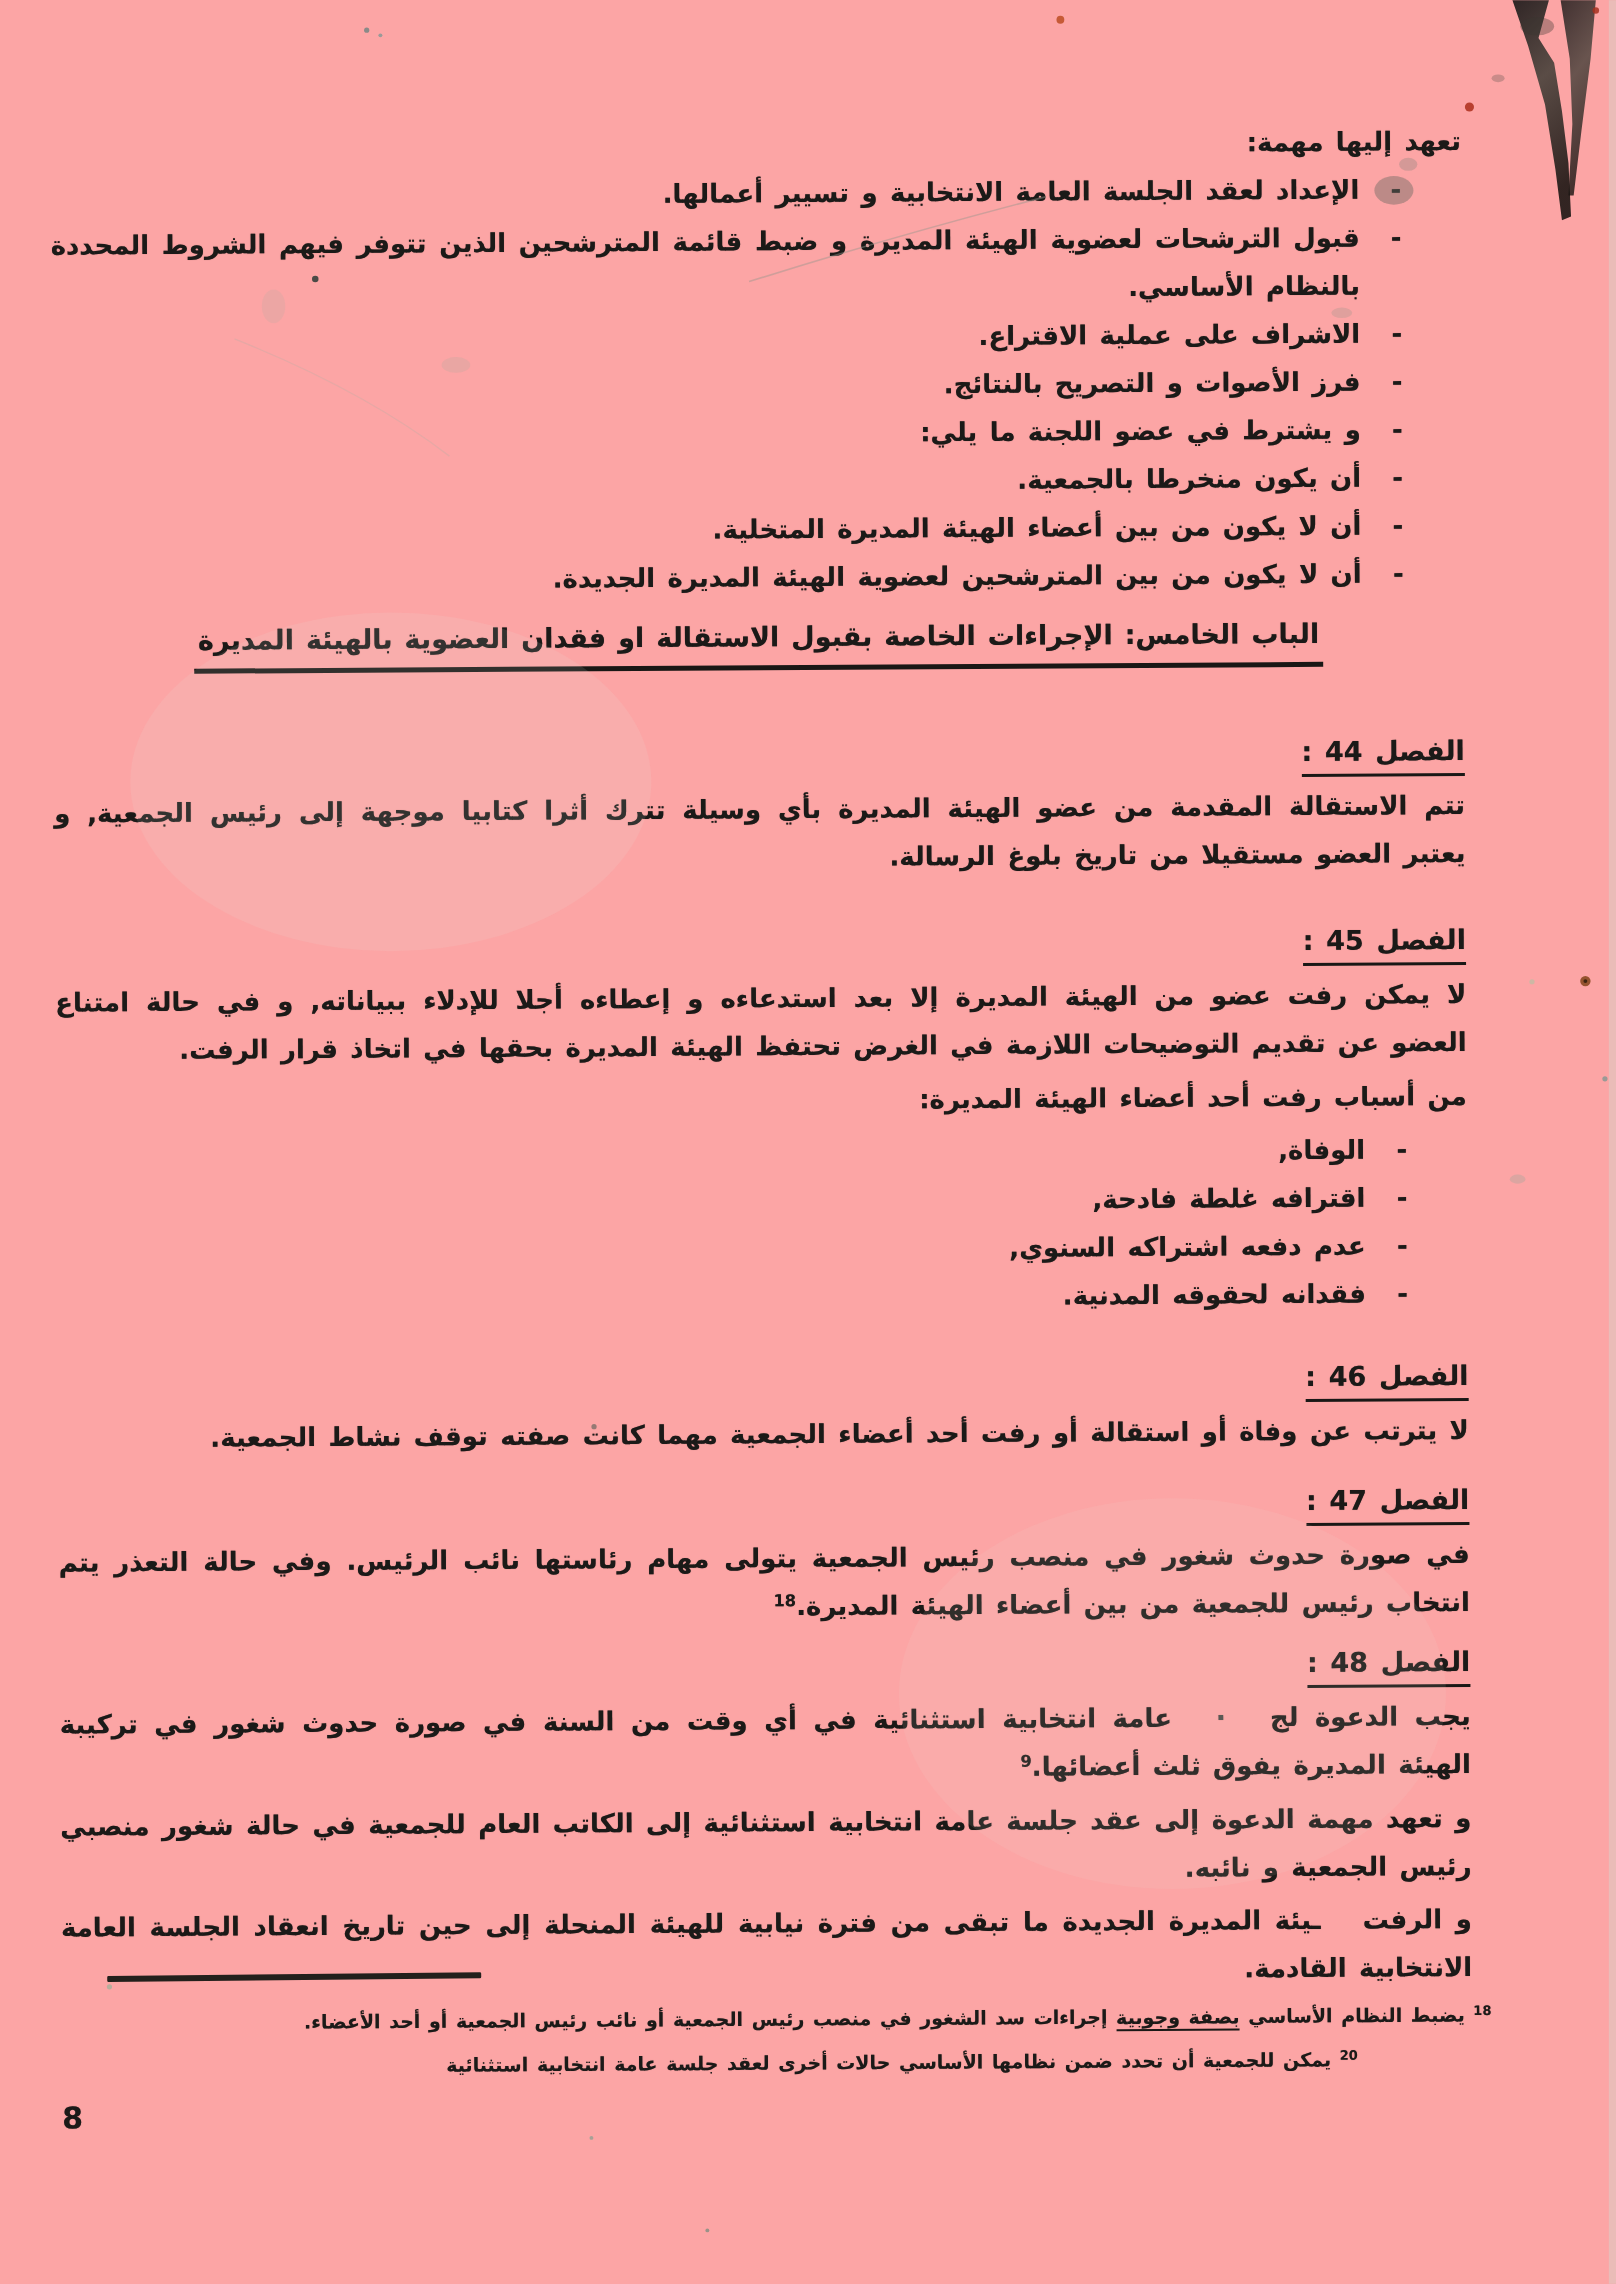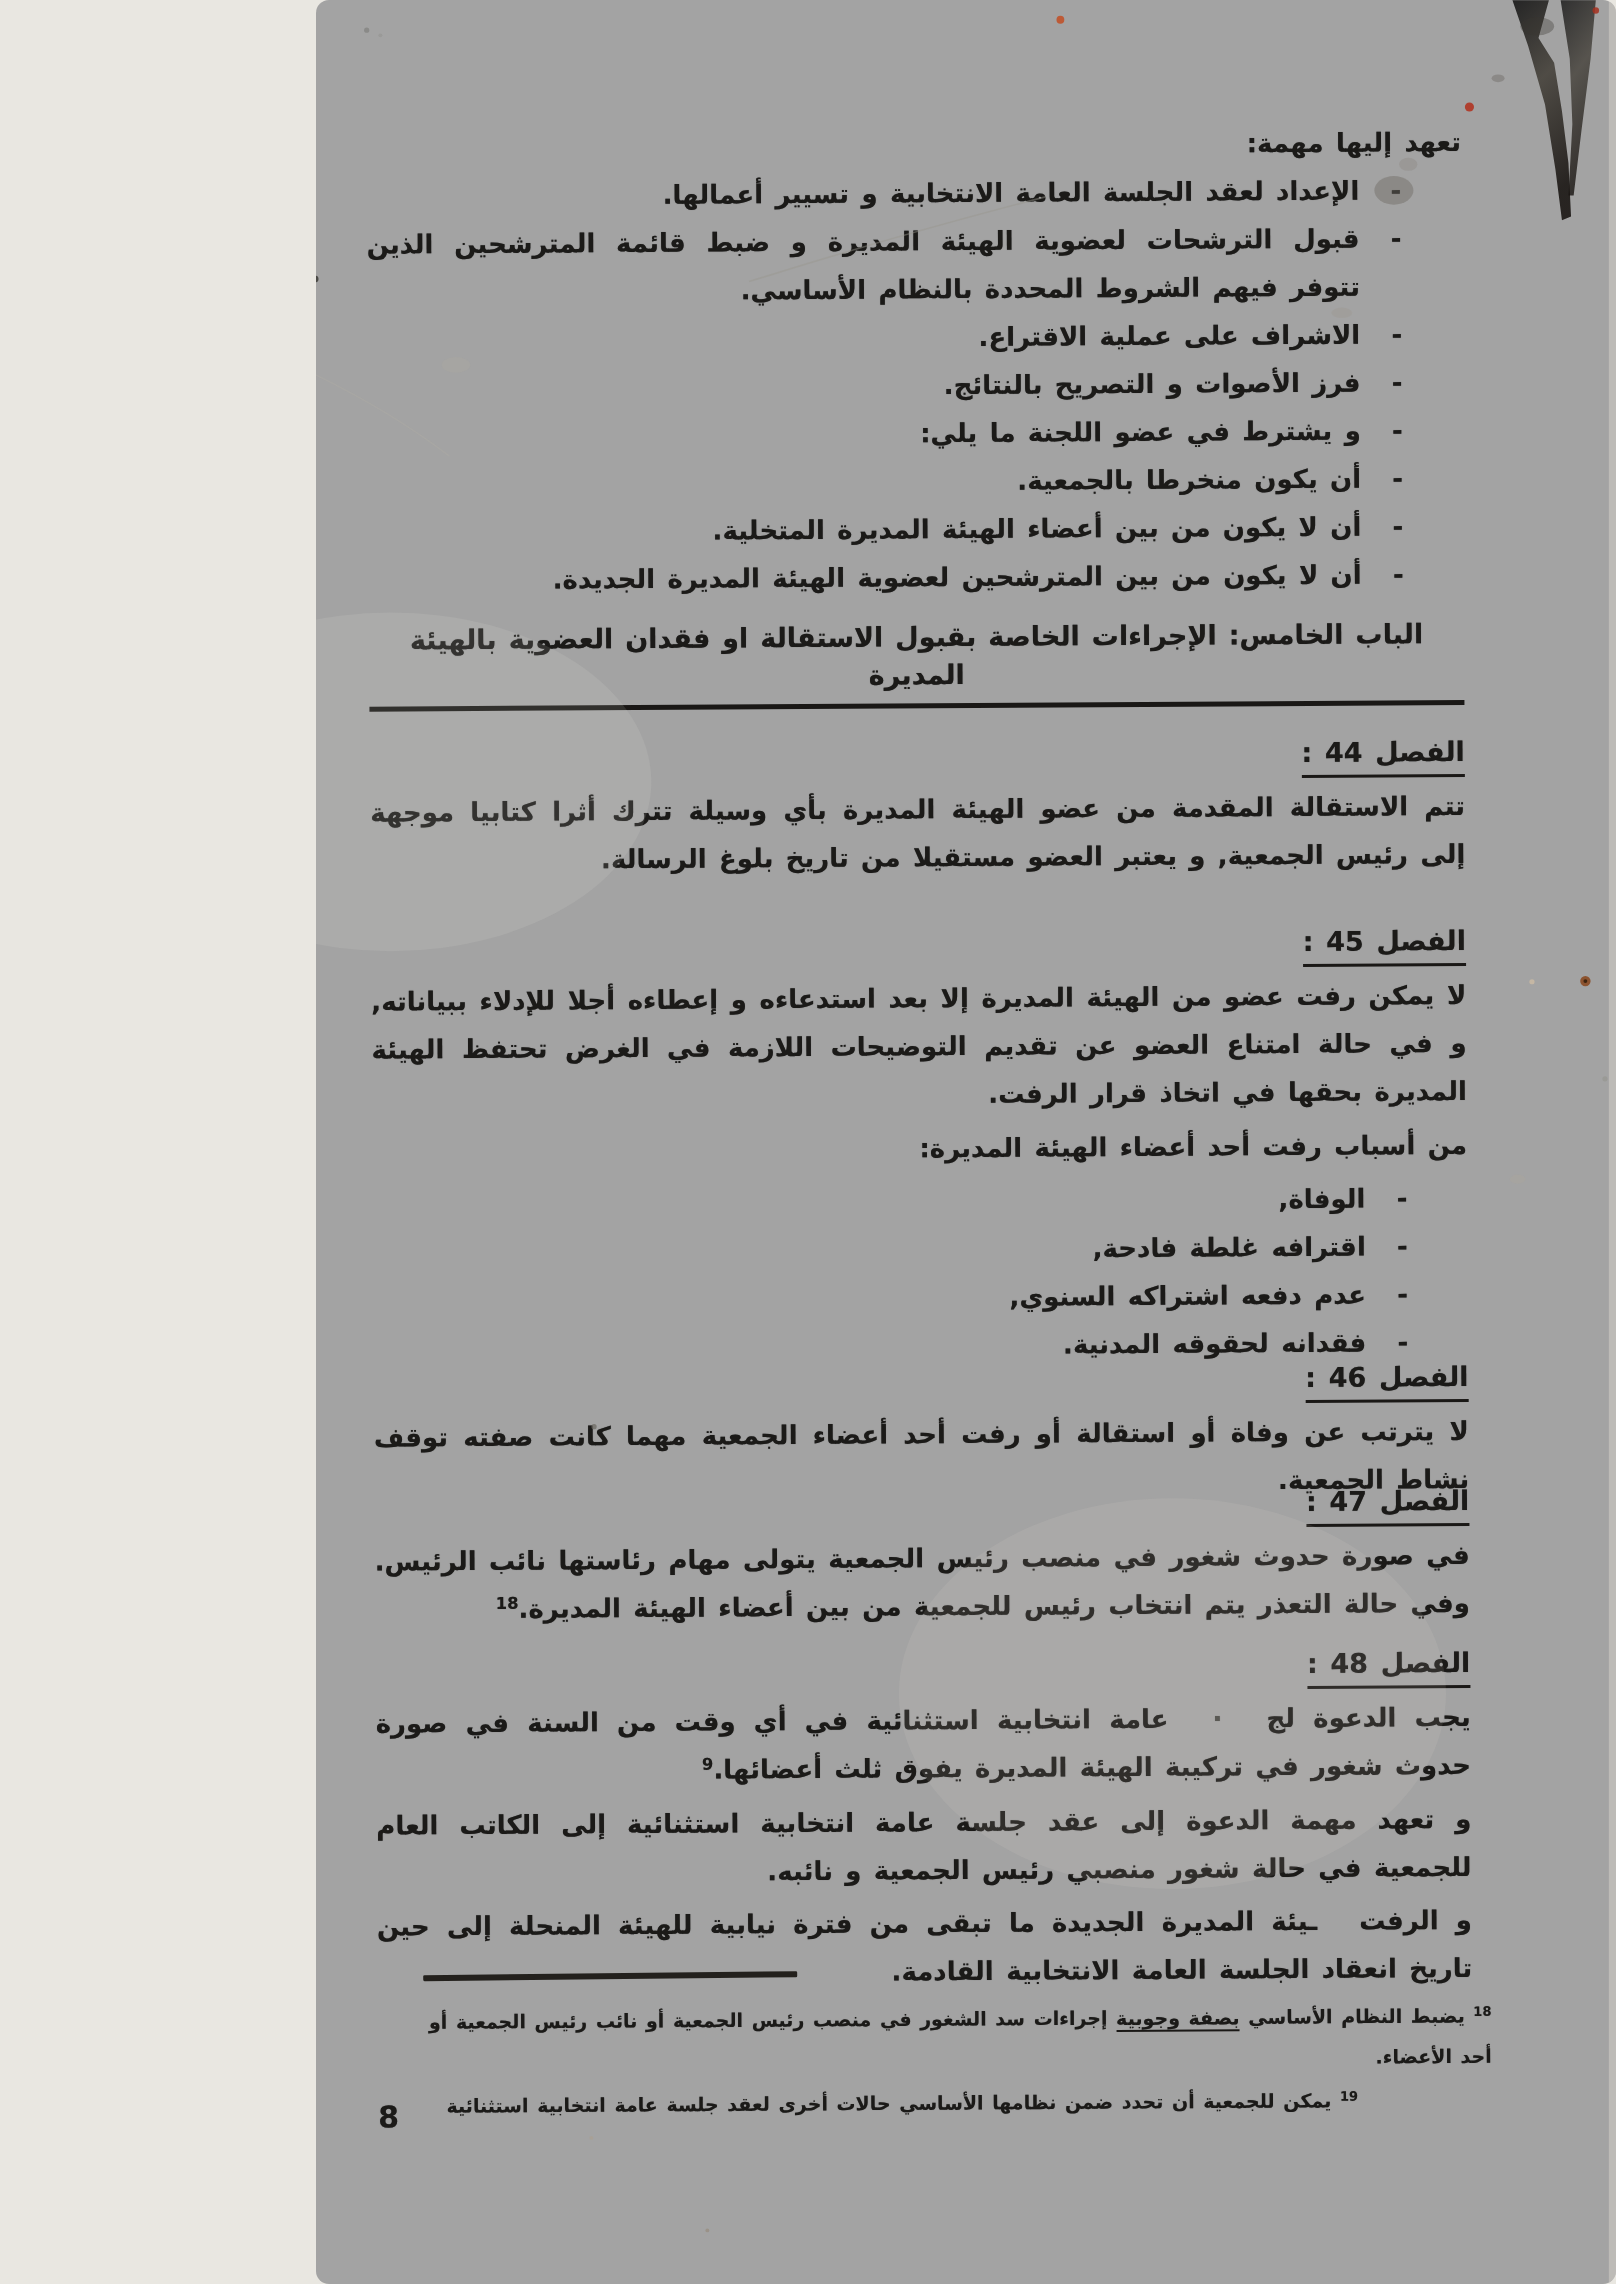--- a/index.html
+++ b/index.html
@@ -1,24 +1,23 @@
 <!DOCTYPE html>
 <html lang="ar" dir="rtl" style="font-size:10.4px"><head>
 <meta charset="utf-8">
 <style>
   html,body{margin:0;padding:0;background:#e9e7e1;}
   .page{
     position:relative;
-    width:1300px;height:2284px;
-    background:#a3a3a3;
+    width:1616px;height:2284px;
+    background:#fca5a5;
     overflow:hidden;
     font-family:"DejaVu Sans",sans-serif;
     direction:rtl;
     color:#1b1a18;
-    border-radius:13px;
   }
   .sheet{position:absolute;inset:0;transform:rotate(-0.35deg);transform-origin:50% 42%;}
   .block{position:absolute;right:150px;left:55px;}
   .txt{
     font-size:26px;font-weight:bold;line-height:48px;
     text-shadow:0 0 0.7px rgba(10,10,10,.55);
     word-spacing:3.3px;
   }
   .lead{text-align:right;}
   .blist{padding-right:60px;}
@@ -141,21 +140,21 @@
       <span class="seclabel">الفصل 48 :</span>
       <div class="para"><span>يجب الدعوة لج</span><span class="gap"><span>·</span></span><span>عامة انتخابية استثنائية في أي وقت من السنة في صورة حدوث شغور في تركيبة الهيئة المديرة يفوق ثلث أعضائها.</span><sup class="ref">9</sup></div>
       <div class="para">و تعهد مهمة الدعوة إلى عقد جلسة عامة انتخابية استثنائية إلى الكاتب العام للجمعية في حالة شغور منصبي رئيس الجمعية و نائبه.</div>
       <div class="para"><span>و الرفت</span><span class="gap small"></span><span>ـيئة المديرة الجديدة ما تبقى من فترة نيابية للهيئة المنحلة إلى حين تاريخ انعقاد الجلسة العامة الانتخابية القادمة.</span></div>
     </div>
 
     <div class="fn-divider"></div>
 
     <div class="footnotes">
       <div class="fn"><sup>18</sup> <span>يضبط النظام الأساسي</span> <span class="u">بصفة وجوبية</span> <span>إجراءات سد الشغور في منصب رئيس الجمعية أو نائب رئيس الجمعية أو أحد الأعضاء.</span></div>
-      <div class="fn indent"><sup>19</sup> <span>يمكن للجمعية أن تحدد ضمن نظامها الأساسي حالات أخرى لعقد جلسة عامة انتخابية استثنائية</span></div>
+      <div class="fn indent"><sup>20</sup> <span>يمكن للجمعية أن تحدد ضمن نظامها الأساسي حالات أخرى لعقد جلسة عامة انتخابية استثنائية</span></div>
     </div>
 
     <div class="pagenum">8</div>
   </div>
 
   <svg class="artifacts" width="1616" height="2284" viewBox="0 0 2481 3506">
     <defs>
       <linearGradient id="wedge" x1="0" y1="0" x2="0.25" y2="1">
         <stop offset="0" stop-color="#141414"></stop>
         <stop offset="0.45" stop-color="#444039"></stop>

